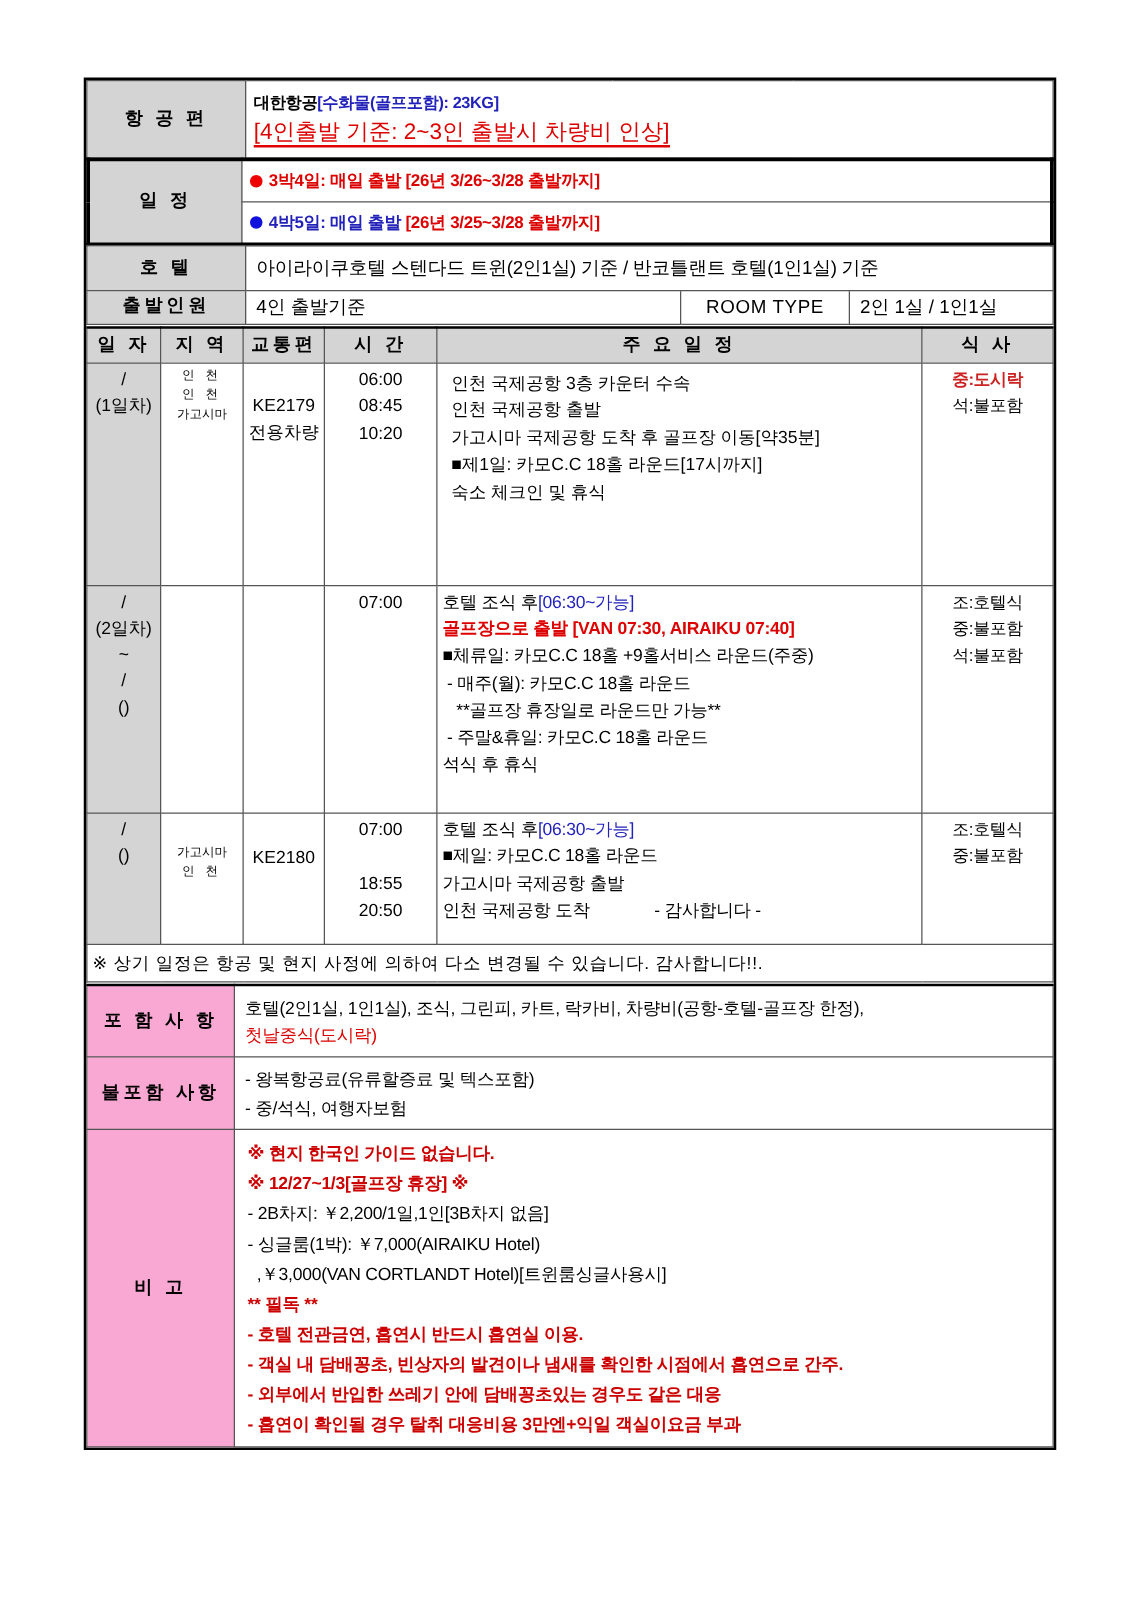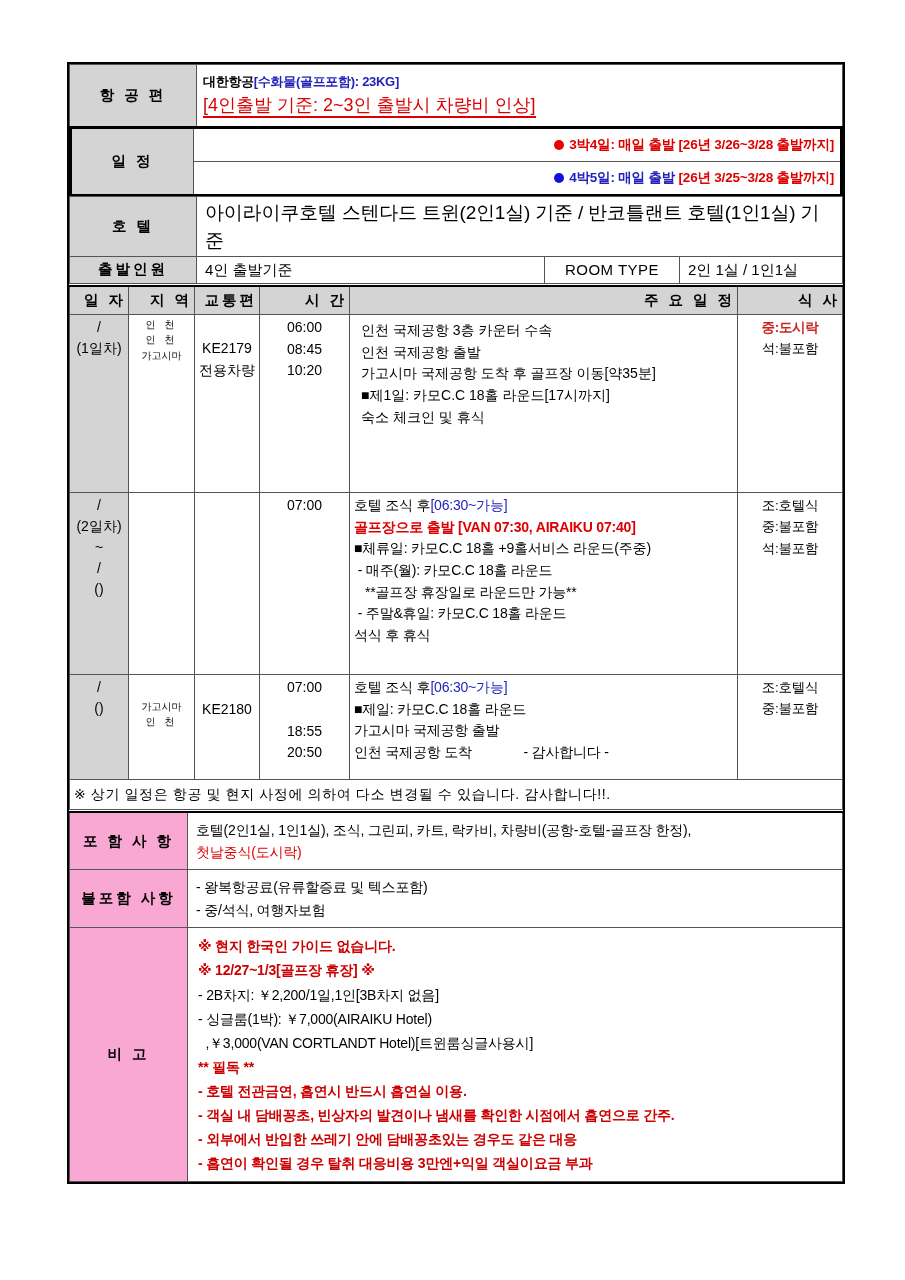--- a/index.html
+++ b/index.html
@@ -47,37 +47,37 @@
   .blue{color:#2222bb;}
   .red{color:#dd0000;}
   .darkred{color:#cc2222;}
   .bold{font-weight:bold;}
   .ul-red{
     color:#dd0000;font-weight:normal;font-size:18px;
     border-bottom:2px solid #dd0000;display:inline-block;
     padding-bottom:1px;line-height:1.15;
   }
   .flight-line1{font-size:13px;font-weight:bold;letter-spacing:-0.3px;}
-  .sched-line{font-size:13.5px;font-weight:bold;letter-spacing:-0.2px;padding:4px 6px;text-align:right;}
+  .sched-line{font-size:13.5px;font-weight:bold;letter-spacing:-0.2px;padding:4px 6px;}
   .dot{
     display:inline-block;width:10px;height:10px;border-radius:50%;
     vertical-align:middle;margin-right:5px;position:relative;top:-1px;
   }
   .dot-red{background:#ee0000;}
   .dot-blue{background:#1111dd;}
-  .hotel-cell{font-size:19px;padding-left:8px;letter-spacing:-0.2px;}
+  .hotel-cell{font-size:15px;padding-left:8px;letter-spacing:-0.2px;}
   .pax-cell{font-size:15px;padding-left:8px;}
   .roomtype-lbl{text-align:center;font-size:15px;letter-spacing:0.5px;}
   .roomtype-val{font-size:15px;padding-left:8px;}
 
   
   .itin{border-collapse:collapse;width:100%;table-layout:fixed;}
   .itin td{border:1px solid #555;vertical-align:top;padding:2px 4px;}
   .hdr td{
-    background:#d4d4d4;text-align:right;font-weight:bold;
+    background:#d4d4d4;text-align:center;font-weight:bold;
     font-size:14.5px;letter-spacing:3px;vertical-align:middle;padding:3px 2px;
   }
   .c-date{background:#d4d4d4;text-align:center;font-size:14px;vertical-align:middle;line-height:1.5;}
   .c-area{background:#fff;text-align:center;font-size:10px;line-height:1.55;letter-spacing:3px;}
   .c-area .tight{letter-spacing:0px;}
   .c-trans{text-align:center;font-size:14px;line-height:1.55;}
   .c-time{text-align:center;font-size:14px;line-height:1.55;}
   .c-main{font-size:14px;line-height:1.55;padding-left:7px;letter-spacing:-0.2px;}
   .c-meal{text-align:center;font-size:13.5px;line-height:1.6;vertical-align:middle;letter-spacing:-0.3px;}
   .nopad{padding:0;}

